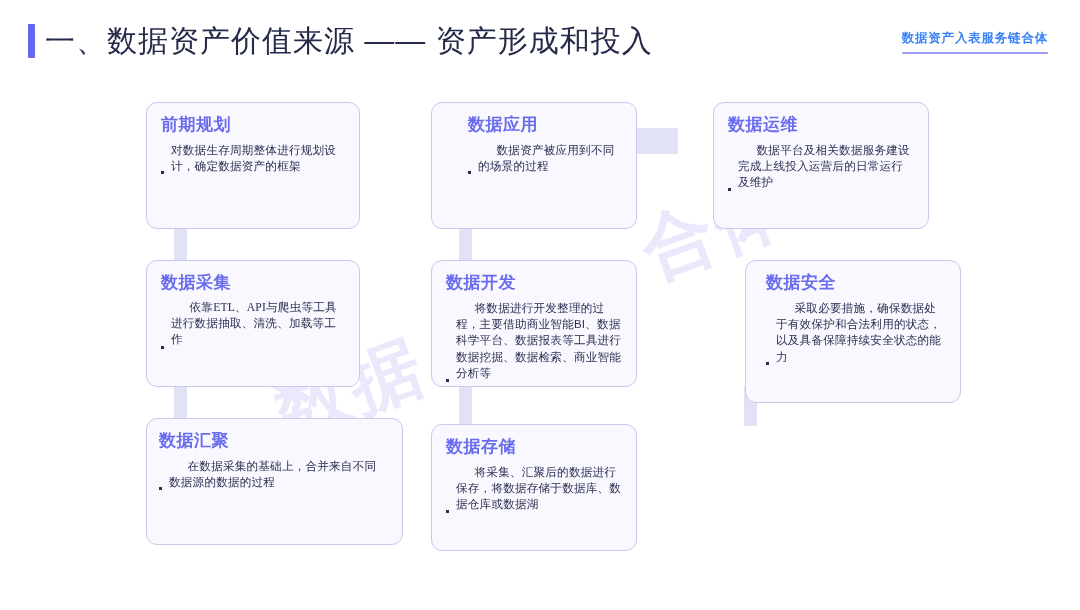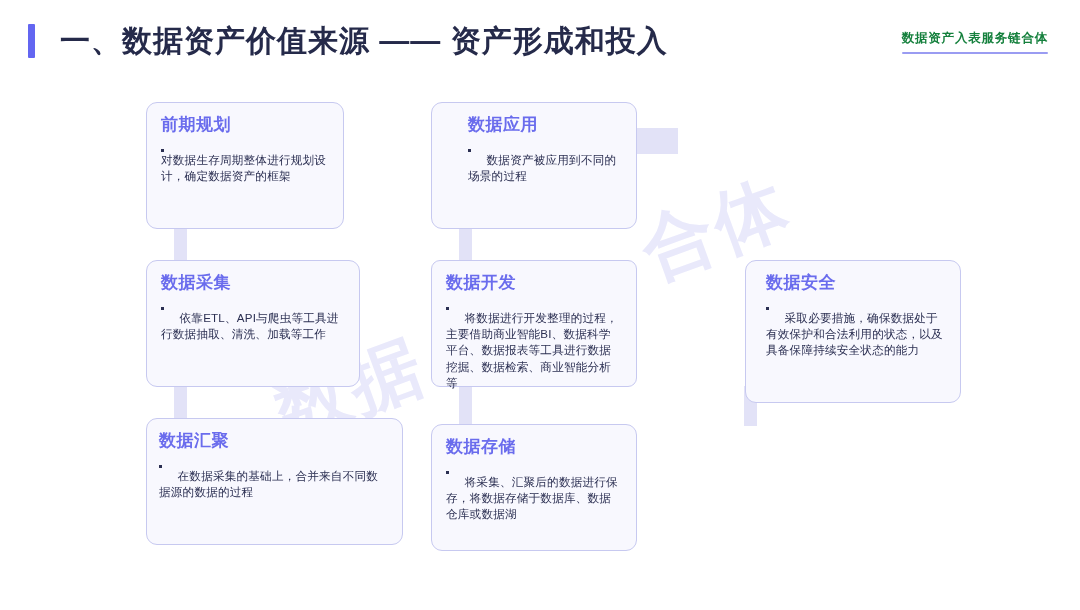--- a/index.html
+++ b/index.html
@@ -31,37 +31,36 @@
   }
   .title-accent {
     width: 7px;
     height: 34px;
     background: #6366f1;
     border-radius: 1px;
     margin-right: 10px;
   }
   .page-title {
     font-size: 30px;
-    font-weight: bold;
+    font-weight: normal;
     color: #252a4a;
     letter-spacing: 1px;
     white-space: nowrap;
     line-height: 1;
-    margin-left: 15px;
   }
   .brand-tag {
     position: absolute;
     right: 32px;
     top: 30px;
     text-align: center;
   }
   .brand-text {
     font-size: 12.5px;
     font-weight: bold;
-    color: #15803d;
+    color: #3b82f6;
     letter-spacing: 0.8px;
     white-space: nowrap;
     font-family: "DejaVu Serif", "Liberation Serif", serif;
   }
   .brand-underline {
     margin-top: 5px;
     height: 2px;
     background: #9a9cf2;
     border-radius: 1px;
   }
@@ -110,22 +109,21 @@
   .card-title {
     font-size: 17px;
     font-weight: bold;
     color: #6a6ced;
     line-height: 1.15;
     margin-bottom: 7px;
     letter-spacing: 0.5px;
   }
   .card-body {
     display: flex;
-    align-items: flex-start;
-    flex-direction: column;
+    align-items: flex-end;
   }
   .bullet {
     flex: 0 0 auto;
     width: 3px;
     height: 3px;
     background: #2b2f52;
     margin-top: 7px;
     margin-right: 7px;
     border-radius: 0;
   }
@@ -157,46 +155,53 @@
   <div class="watermark wm-2">合体</div>
 
   <div class="conn" style="left:174px; top:142px; width:13px; height:40px;"></div>
   <div class="conn" style="left:459px; top:142px; width:13px; height:40px;"></div>
   <div class="conn" style="left:174px; top:300px; width:13px; height:40px;"></div>
   <div class="conn" style="left:459px; top:300px; width:13px; height:40px;"></div>
   <div class="conn" style="left:744px; top:300px; width:13px; height:40px;"></div>
   <div class="conn" style="left:636px; top:42px; width:42px; height:26px;"></div>
   <div class="conn" style="left:351px; top:359px; width:42px; height:26px;"></div>
 
-  <div class="card" style="left:146px; top:16px; width:198px; height:127px;">
+  <div class="card" style="left:146px; top:16px; width:214px; height:127px;">
     <div class="card-title">前期规划</div>
     <div class="card-body">
       <span class="bullet"></span>
       <span class="card-text" style="text-indent:0;">对数据生存周期整体进行规划设计，确定数据资产的框架</span>
     </div>
   </div>
 
   <div class="card" style="left:431px; top:16px; width:206px; height:127px;padding-left:36px;">
     <div class="card-title">数据应用</div>
     <div class="card-body">
       <span class="bullet"></span>
       <span class="card-text">数据资产被应用到不同的场景的过程</span>
     </div>
   </div>
 
-
-  <div class="card" style="left:146px; top:174px; width:214px; height:127px;">
+  <div class="card" style="left:713px; top:16px; width:216px; height:127px;">
+    <div class="card-title">数据运维</div>
+    <div class="card-body">
+      <span class="bullet"></span>
+      <span class="card-text">数据平台及相关数据服务建设完成上线投入运营后的日常运行及维护</span>
+    </div>
+  </div>
+
+  <div class="card" style="left:146px; top:174px; width:214px; height:127px;font-family:Liberation Serif, serif;">
     <div class="card-title">数据采集</div>
     <div class="card-body">
       <span class="bullet"></span>
       <span class="card-text">依靠ETL、API与爬虫等工具进行数据抽取、清洗、加载等工作</span>
     </div>
   </div>
 
-  <div class="card" style="left:431px; top:174px; width:206px; height:127px;border-radius:9px;">
+  <div class="card" style="left:431px; top:174px; width:206px; height:127px;">
     <div class="card-title">数据开发</div>
     <div class="card-body">
       <span class="bullet"></span>
       <span class="card-text">将数据进行开发整理的过程，主要借助商业智能BI、数据科学平台、数据报表等工具进行数据挖掘、数据检索、商业智能分析等</span>
     </div>
   </div>
 
   <div class="card" style="left:745px; top:174px; width:216px; height:143px;padding-left:20px;">
     <div class="card-title">数据安全</div>
     <div class="card-body">

